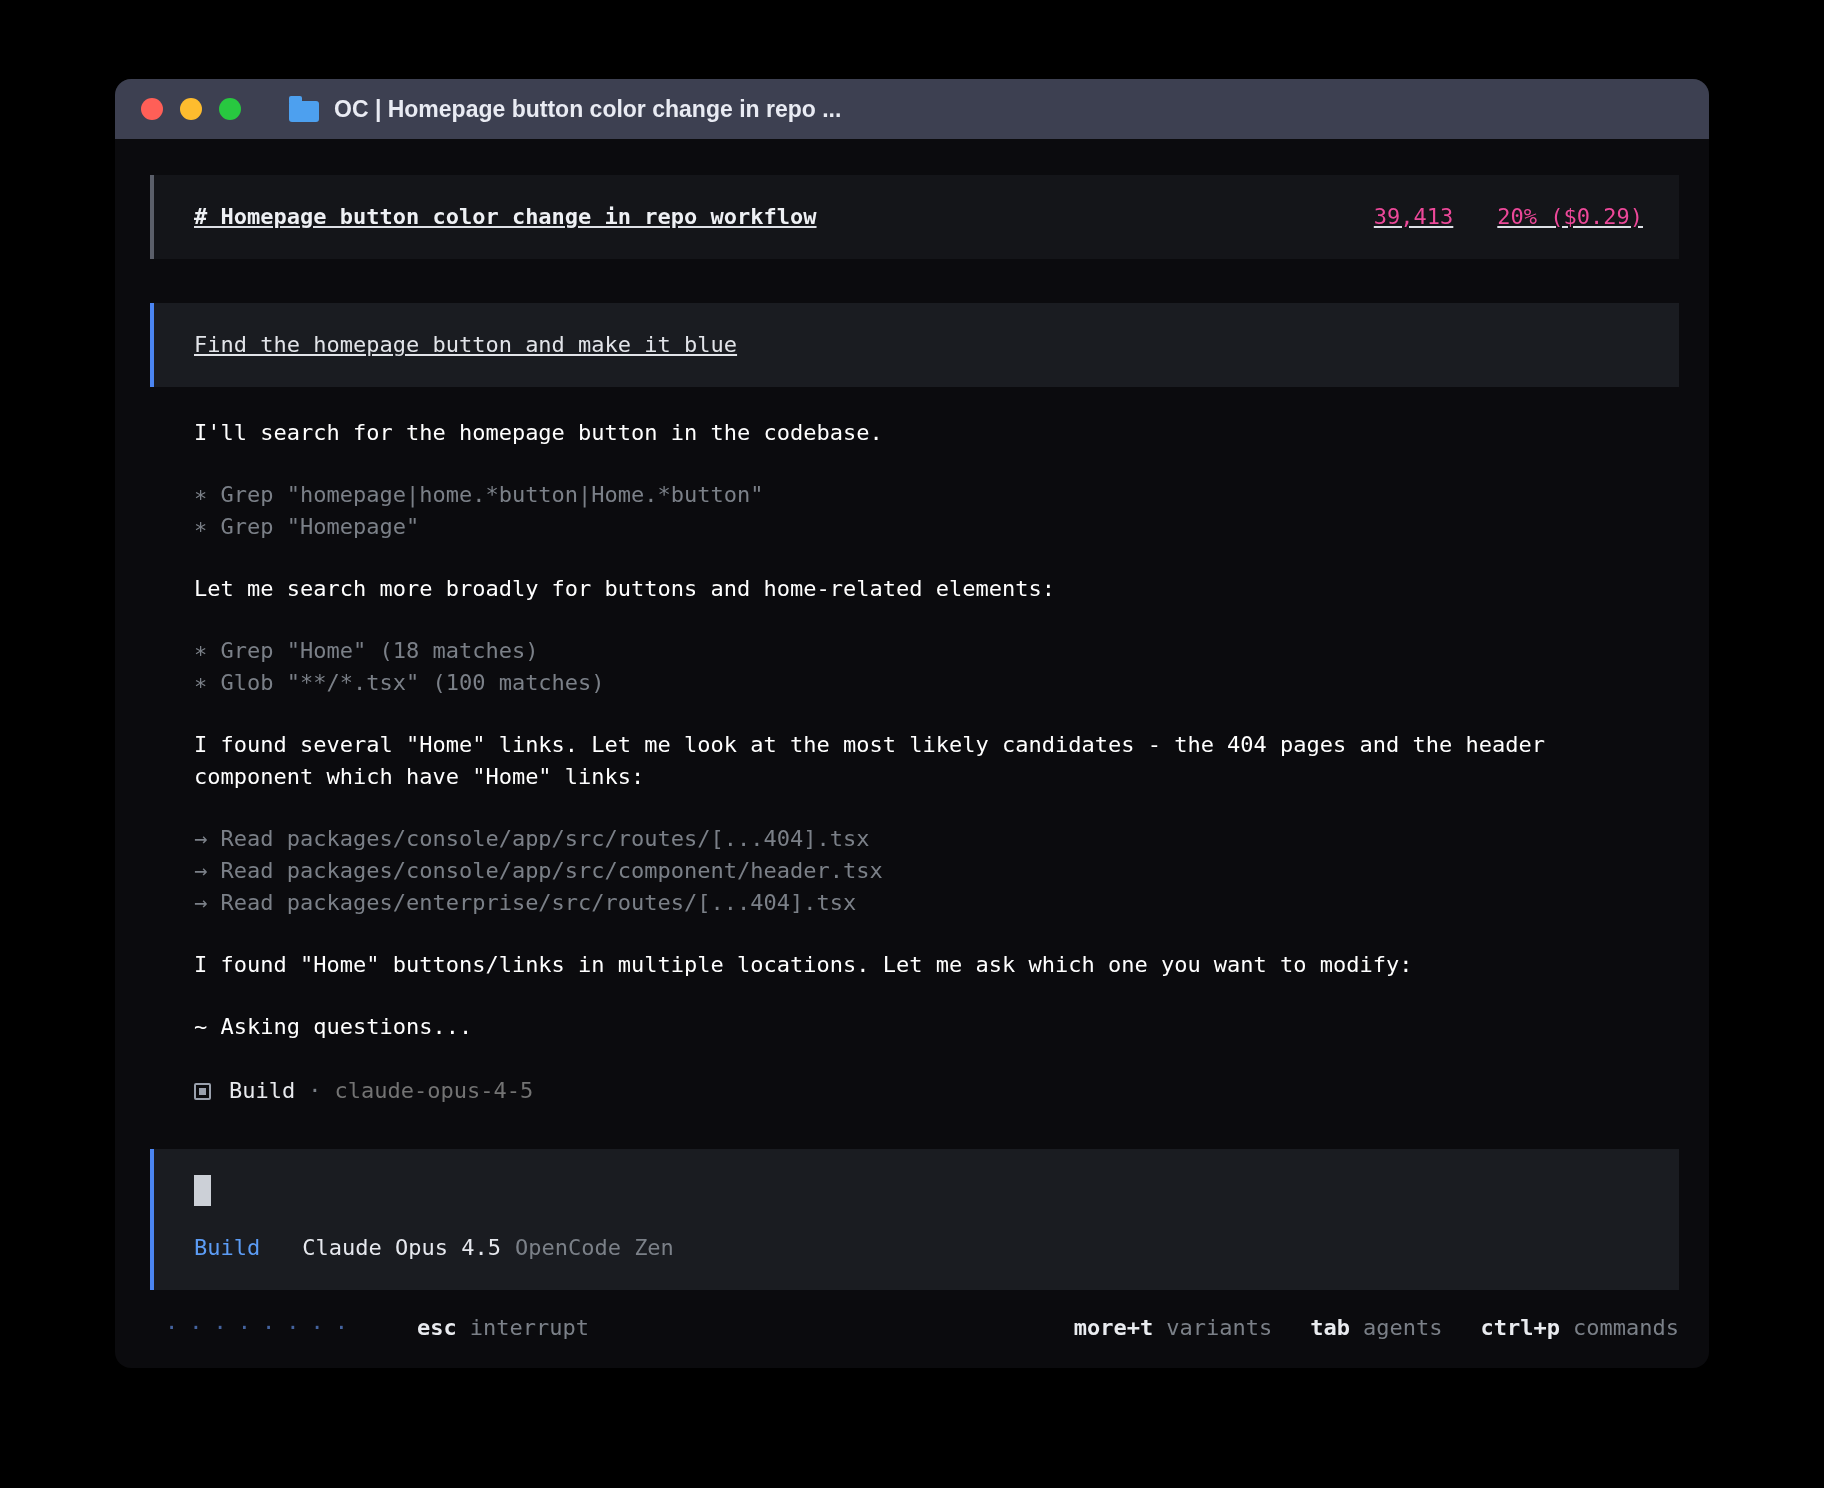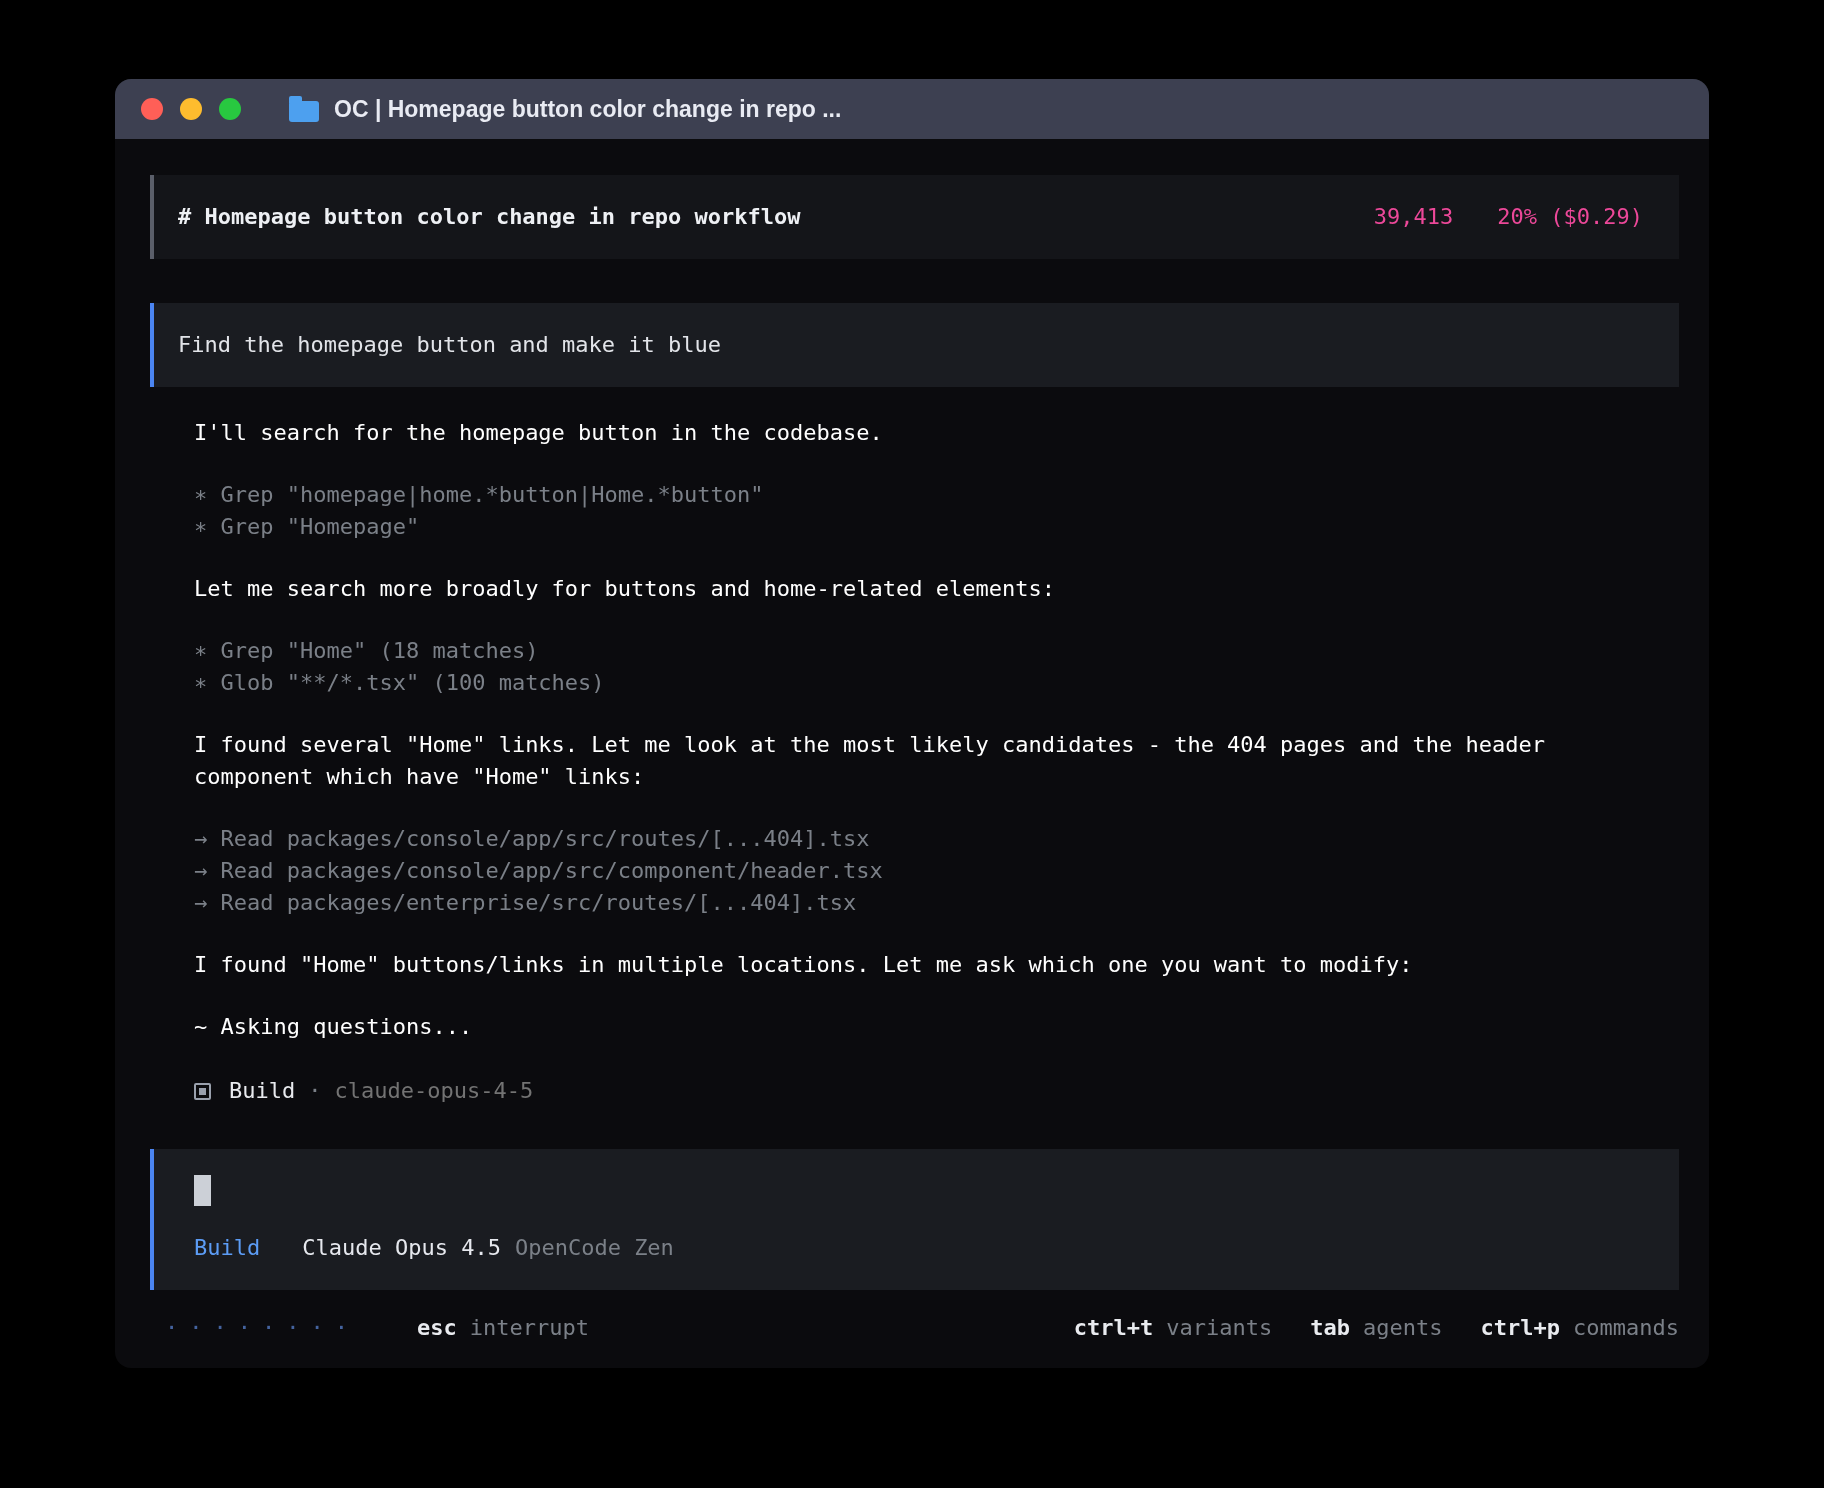--- a/index.html
+++ b/index.html
@@ -61,21 +61,22 @@
     display: flex;
     flex-direction: column;
     padding: 36px 30px 24px 35px;
     font-size: 22px;
     line-height: 32px;
     color: #dde0e6;
   }
   .block {
     border-left: 4px solid #5b5f6a;
     background: #141519;
-    padding: 26px 36px 26px 24px;
+    padding: 26px 36px 26px 40px;
+    text-decoration: underline;
   }
   .session-header {
     display: flex;
     justify-content: space-between;
     align-items: baseline;
   }
   .hdr-title { font-weight: 700; color: #eef0f4; }
   .hdr-meta { color: #ec4899; display: flex; gap: 44px; white-space: nowrap; }
   .user-block {
     margin-top: 44px;
@@ -221,21 +222,21 @@
     </div>
 
     <div class="footer">
       <div class="footer-left">
         <span class="dots">········</span>
         <span class="hint-key esc-key">esc</span>
         <span class="hint-label">interrupt</span>
       </div>
       <div class="footer-right">
         <span class="shortcut">
-          <span class="hint-key">ctrl+t</span>
+          <span class="hint-key">more+t</span>
           <span class="hint-label">variants</span>
         </span>
         <span class="shortcut">
           <span class="hint-key">tab</span>
           <span class="hint-label">agents</span>
         </span>
         <span class="shortcut">
           <span class="hint-key">ctrl+p</span>
           <span class="hint-label">commands</span>
         </span>

